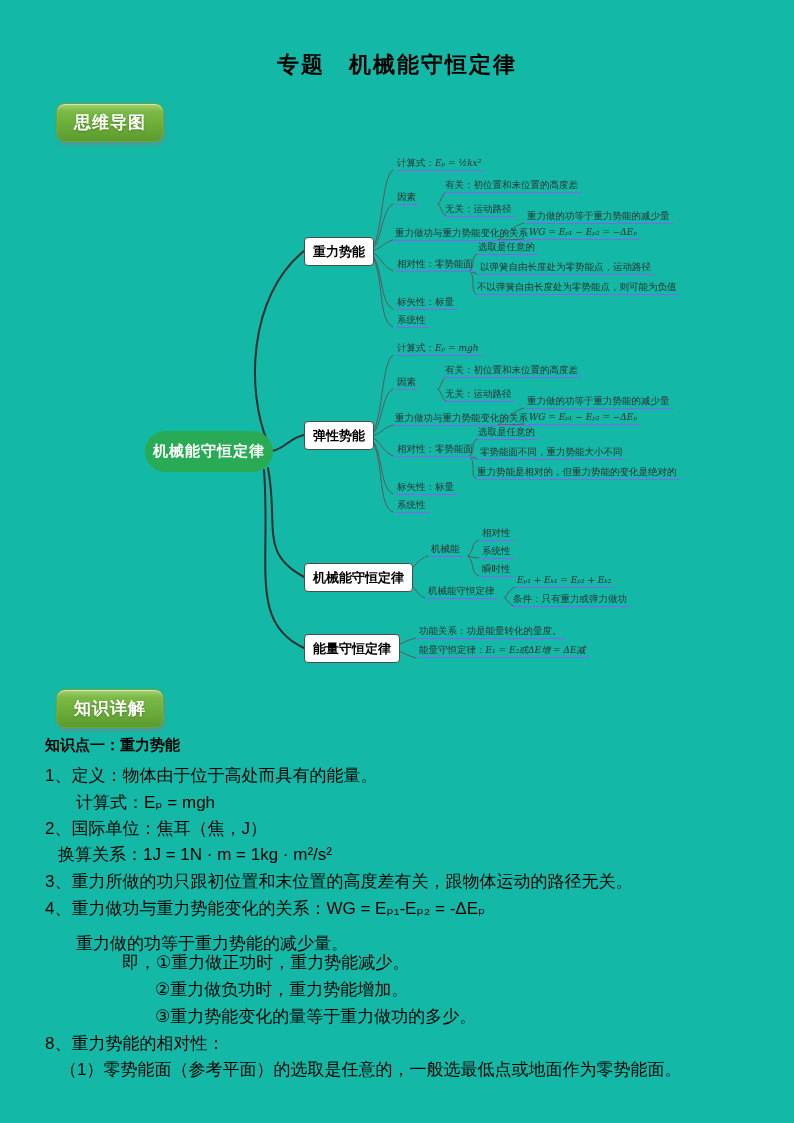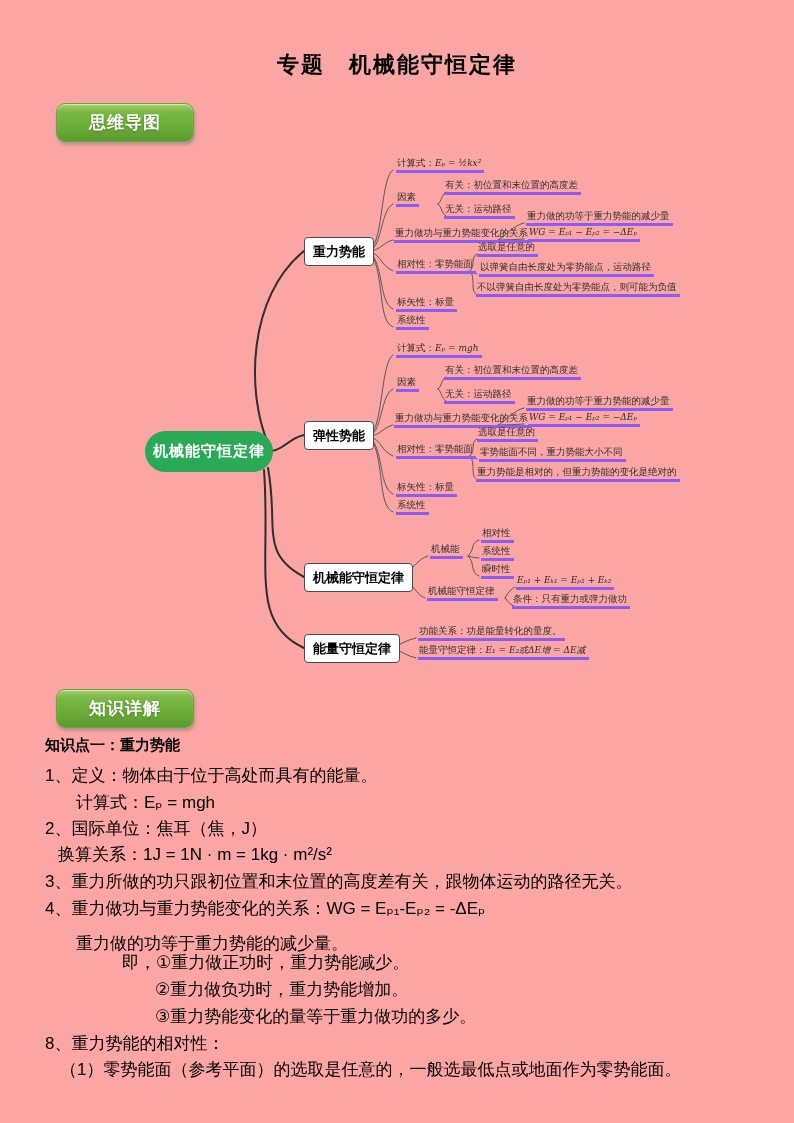--- a/index.html
+++ b/index.html
@@ -1,34 +1,34 @@
 <!DOCTYPE html>
 <html><head>
 <meta charset="utf-8">
 <style>
   html,body{margin:0;padding:0;background:#ffffff;}
-  .page{position:relative;width:794px;height:1123px;background:#fca5a5;overflow:hidden;
+  .page{position:relative;width:794px;height:1123px;background:#14b8a6;overflow:hidden;
         font-family:"Liberation Sans","DejaVu Sans",sans-serif;color:#000;}
   .title{position:absolute;top:50px;left:0;width:794px;text-align:center;
          font-size:22px;font-weight:bold;letter-spacing:2px;margin:0;}
-  .badge{position:absolute;padding:7px 32px;border-radius:9px;color:#fff;font-weight:bold;
+  .badge{position:absolute;padding:7px 17px;border-radius:9px;color:#fff;font-weight:bold;
          font-size:17px;letter-spacing:1px;border:1px solid #69a53b;
          background:linear-gradient(180deg,#a5d16d 0%,#7cb947 20%,#6cae3a 55%,#5c9b2e 100%);
          box-shadow:1px 3px 3px rgba(130,130,130,.55), inset 0 1px 1px rgba(255,255,255,.55);
          text-shadow:0 1px 2px rgba(55,95,25,.55);}
   svg.connectors{position:absolute;left:0;top:0;}
   .main-curve{fill:none;stroke:#2e2e2e;stroke-width:2;stroke-linecap:round;}
   .sub-curve{fill:none;stroke:#5a5a5a;stroke-width:1;stroke-linecap:round;}
   .root-node{position:absolute;left:145px;top:431px;width:128px;height:41px;border-radius:21px;
              background:#29ab55;color:#fff;font-weight:bold;font-size:15px;
              display:flex;align-items:center;justify-content:center;letter-spacing:1px;}
   .branch-box{position:absolute;background:#fff;border:1.5px solid #4a4a4a;border-radius:4px;
               padding:5px 8px 4px;font-size:13px;font-weight:bold;white-space:nowrap;}
   .leaf,.leafrow{position:absolute;font-size:9.5px;line-height:12px;color:#2f2f2f;
-        white-space:nowrap;border-bottom:3px solid #8b5cf6;padding:0 3px 1px 1px;background:transparent;}
+        white-space:nowrap;border-bottom:1px solid #8b5cf6;padding:0 3px 1px 1px;background:transparent;}
   .math{font-family:"DejaVu Serif",serif;font-style:italic;font-size:9px;}
   .kp-heading{position:absolute;left:45px;top:736px;font-size:15px;font-weight:bold;}
   .kline{position:absolute;font-size:17px;white-space:nowrap;}
 </style>
 </head>
 <body>
 
 <div class="page">
 
   <svg class="connectors" width="794" height="700" viewBox="0 0 794 700">

